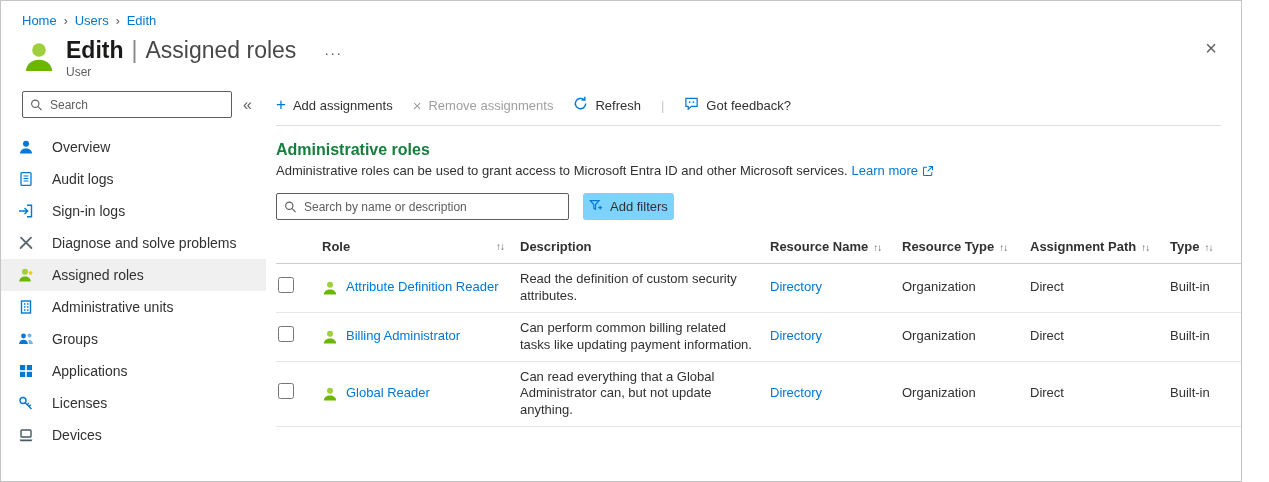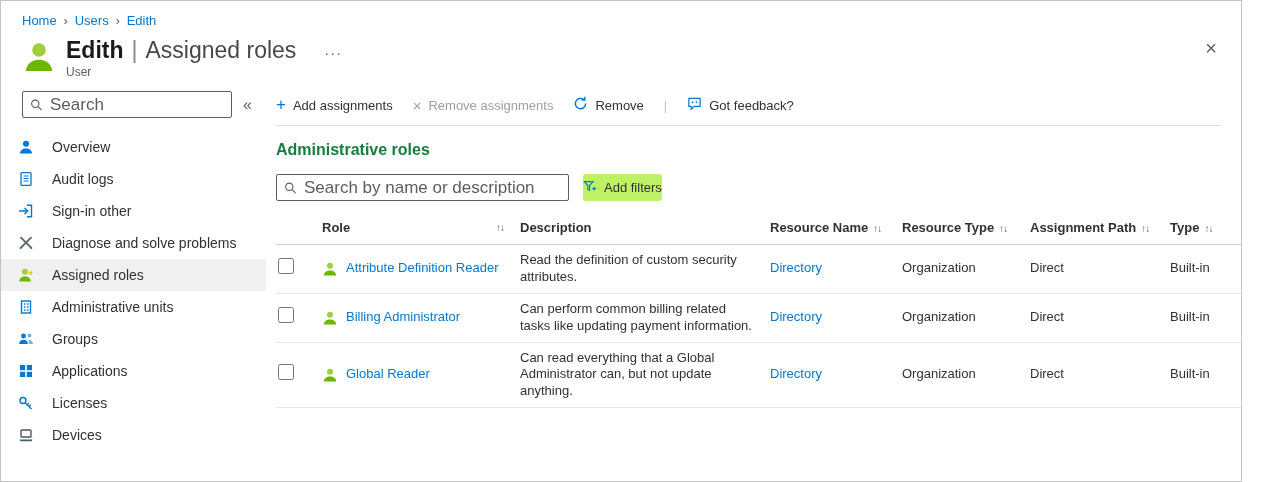--- a/index.html
+++ b/index.html
@@ -22,21 +22,21 @@
   .more { margin-left:28px; color:#605e5c; font-size:15px; letter-spacing:1px; cursor:pointer; margin-top:4px; }
   .user-type { font-size:12px; color:#605e5c; margin-top:1px; }
   .close { position:absolute; right:24px; top:10px; font-size:20px; line-height:1; color:#605e5c; cursor:pointer; }
 
   
   .body-row { flex:1; display:flex; overflow:hidden; margin-top:8px; }
   .sidebar { flex:0 0 265px; width:265px; padding-top:4px; }
   .search-row { display:flex; align-items:center; padding-left:21px; }
   .searchbox { position:relative; }
   .searchbox .mag { position:absolute; left:8px; top:50%; transform:translateY(-50%); display:inline-flex; }
-  .searchbox input { height:27px; border:1px solid #605e5c; border-radius:2px; padding:0 6px 0 27px; font-size:17px; width:100%; font-family:inherit; color:#323130; outline:none; }
+  .searchbox input { height:27px; border:1px solid #605e5c; border-radius:2px; padding:0 6px 0 27px; font-size:12px; width:100%; font-family:inherit; color:#323130; outline:none; }
   .searchbox input::placeholder { color:#605e5c; }
   .sidebar .searchbox { width:210px; }
   .collapse { margin-left:11px; font-size:16px; color:#605e5c; cursor:pointer; }
 
   nav { margin-top:13px; }
   .nav-item { height:32px; display:flex; align-items:center; gap:18px; padding-left:17px; font-size:14px; color:#323130; cursor:pointer; }
   .nav-item.selected { background:#f0f0f0; }
   .nav-icon { width:16px; height:16px; display:inline-flex; align-items:center; justify-content:center; flex:0 0 16px; }
 
   
@@ -49,21 +49,21 @@
   .tb-sep { color:#c8c6c4; }
   .divider { border-bottom:1px solid #e1dfdd; margin-top:4px; }
 
   .section-title { font-size:16px; font-weight:700; color:#15803d; margin:15px 0 4px 0; }
   .section-desc { font-size:13px; color:#323130; display:flex; align-items:center; }
   .section-desc a { color:#0078d4; text-decoration:none; margin-left:4px; cursor:pointer; }
   .ext-icon { display:inline-flex; margin-left:4px; }
 
   .filter-row { margin-top:15px; display:flex; align-items:center; gap:14px; }
   .main-search { width:293px; }
-  .add-filters { display:flex; align-items:center; gap:7px; background:#bef264; border:none; border-radius:3px; padding:5px 0; font-size:13px; font-family:inherit; color:#323130; cursor:pointer; }
+  .add-filters { display:flex; align-items:center; gap:7px; background:#7dd3fc; border:none; border-radius:3px; padding:5px 6px; font-size:13px; font-family:inherit; color:#323130; cursor:pointer; }
 
   table { width:100%; border-collapse:collapse; table-layout:fixed; margin-top:14px; }
   thead th { font-size:13px; font-weight:700; color:#323130; text-align:left; padding:5px 8px 9px 8px; border-bottom:1px solid #cfcdcb; }
   th .sort { font-size:10px; color:#605e5c; font-weight:400; margin-left:5px; letter-spacing:-1px; }
   .role-th { display:flex; justify-content:space-between; align-items:center; }
   tbody td { font-size:13px; color:#323130; padding:7px 8px; border-bottom:1px solid #e8e6e4; vertical-align:middle; line-height:1.3; }
   tbody a { color:#0078d4; text-decoration:none; cursor:pointer; }
   .role-inner { display:flex; align-items:center; gap:8px; }
   .role-icon { display:inline-flex; flex:0 0 16px; }
   input[type="checkbox"] { width:16px; height:16px; margin:0; cursor:pointer; }
@@ -131,21 +131,21 @@
             </span>
           <span class="nav-label">Audit logs</span>
         </div>
         <div class="nav-item">
           <span class="nav-icon">
               <svg viewBox="0 0 16 16" width="16" height="16">
                 <path d="M9 2.2h4.5v11.6H9" fill="none" stroke="#0078d4" stroke-width="1.4"></path>
                 <path d="M1 8h8M6.5 5l3.2 3-3.2 3" fill="none" stroke="#0078d4" stroke-width="1.4"></path>
               </svg>
             </span>
-          <span class="nav-label">Sign-in other</span>
+          <span class="nav-label">Sign-in logs</span>
         </div>
         <div class="nav-item">
           <span class="nav-icon">
               <svg viewBox="0 0 16 16" width="16" height="16">
                 <path d="M3 2.6L13.4 13M13 2.6L2.6 13" stroke="#5c6770" stroke-width="1.8" stroke-linecap="round"></path>
               </svg>
             </span>
           <span class="nav-label">Diagnose and solve problems</span>
         </div>
         <div class="nav-item selected">
@@ -218,35 +218,45 @@
         </div>
         <div class="tb-btn disabled">
           <span class="tb-x">×</span>
           <span>Remove assignments</span>
         </div>
         <div class="tb-btn">
           <span><svg viewBox="0 0 16 16" width="15" height="15">
                 <path d="M13.5 8A5.5 5.5 0 1 1 11.6 3.9" fill="none" stroke="#0078d4" stroke-width="1.5"></path>
                 <path d="M12.6 0.8v3.4H9.2" fill="none" stroke="#0078d4" stroke-width="1.5"></path>
               </svg></span>
-          <span>Remove</span>
+          <span>Refresh</span>
         </div>
         <span class="tb-sep">|</span>
         <div class="tb-btn">
           <span><svg viewBox="0 0 16 16" width="15" height="15">
                 <path d="M2 2.5h12V11H8l-3.5 3v-3H2z" fill="none" stroke="#0078d4" stroke-width="1.3"></path>
                 <circle cx="6" cy="6.6" r=".9" fill="#0078d4"></circle>
                 <circle cx="10" cy="6.6" r=".9" fill="#0078d4"></circle>
               </svg></span>
           <span>Got feedback?</span>
         </div>
       </div>
       <div class="divider"></div>
 
       <div class="section-title">Administrative roles</div>
+      <div class="section-desc">
+        <span>Administrative roles can be used to grant access to Microsoft Entra ID and other Microsoft services.</span>
+        <a>Learn more</a>
+        <span class="ext-icon">
+            <svg viewBox="0 0 16 16" width="12" height="12">
+              <path d="M6.5 3H3a1 1 0 0 0-1 1v9a1 1 0 0 0 1 1h9a1 1 0 0 0 1-1V9.5" fill="none" stroke="#0078d4" stroke-width="1.4"></path>
+              <path d="M9 2h5v5M13.7 2.3L7.5 8.5" fill="none" stroke="#0078d4" stroke-width="1.4"></path>
+            </svg>
+          </span>
+      </div>
 
       <div class="filter-row">
         <div class="searchbox main-search">
           <span class="mag">
             <svg viewBox="0 0 16 16" width="13" height="13">
                 <circle cx="6.5" cy="6.5" r="4.5" fill="none" stroke="#605e5c" stroke-width="1.4"></circle>
                 <path d="M10 10l4.2 4.2" stroke="#605e5c" stroke-width="1.4"></path>
               </svg>
           </span>
           <input placeholder="Search by name or description" style="">

